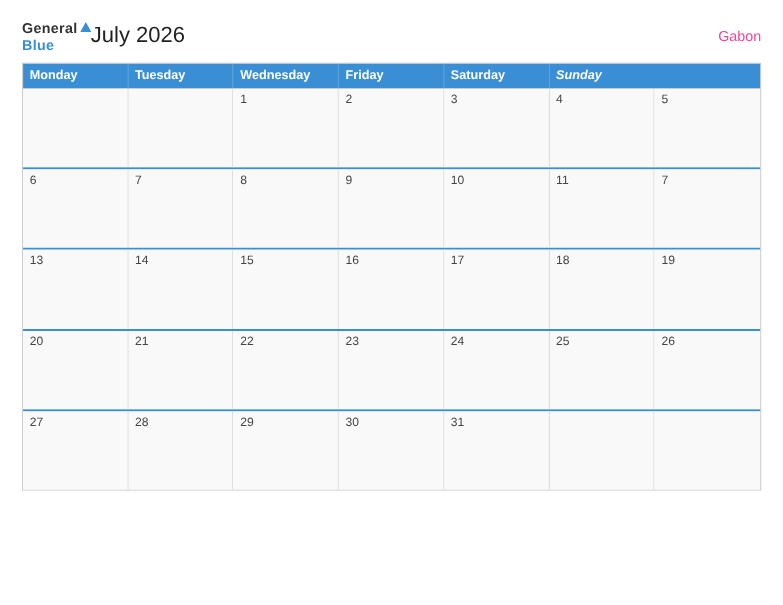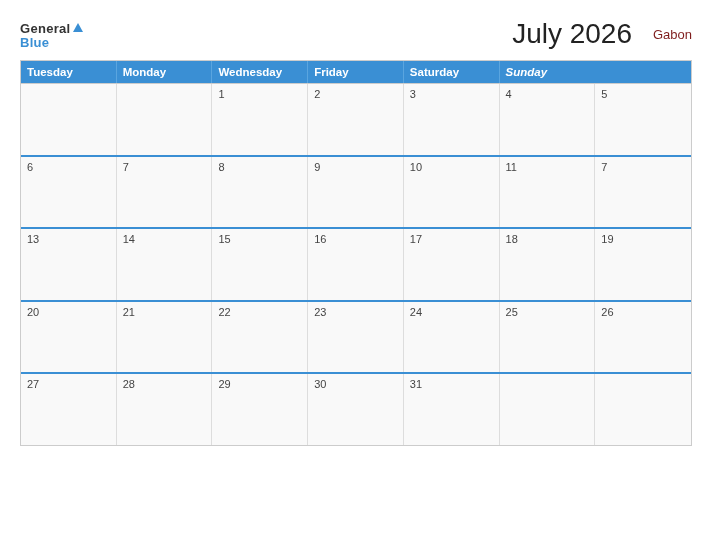--- a/index.html
+++ b/index.html
@@ -48,29 +48,29 @@
       height: 0;
       border-left: 5px solid transparent;
       border-right: 5px solid transparent;
       border-bottom: 9px solid #3a8fd4;
       margin-left: 2px;
       vertical-align: middle;
       position: relative;
       top: -1px;
     }
     .title {
-      font-size: 28px;
+      font-size: 20px;
       font-weight: normal;
       color: #222;
-      text-align: right;
+      text-align: left;
       flex: 1;
     }
     .country {
       font-size: 13px;
-      color: #7f1d1d;
+      color: #ec4899;
       text-align: right;
       min-width: 60px;
     }
     
     .calendar {
       flex: 1;
       display: flex;
       flex-direction: column;
       border: 1px solid #ccc;
     }
@@ -135,22 +135,22 @@
         <span class="logo-general">General</span><span class="logo-triangle"></span>
       </div>
       <span class="logo-blue">Blue</span>
     </div>
     <div class="title">July 2026</div>
     <div class="country">Gabon</div>
   </div>
 
   <div class="calendar">
     <div class="day-headers">
-    <div class="day-header">Tuesday</div>
-        <div class="day-header">Monday</div>
+    <div class="day-header">Monday</div>
+        <div class="day-header">Tuesday</div>
         <div class="day-header">Wednesday</div>
         <div class="day-header">Friday</div>
         <div class="day-header">Saturday</div>
         <div class="day-header">Sunday</div>
       </div>
     <div class="weeks">
     <div class="week">
           <div class="day-cell empty"></div>
           <div class="day-cell empty"></div>
           <div class="day-cell"><span class="day-number">1</span></div>

